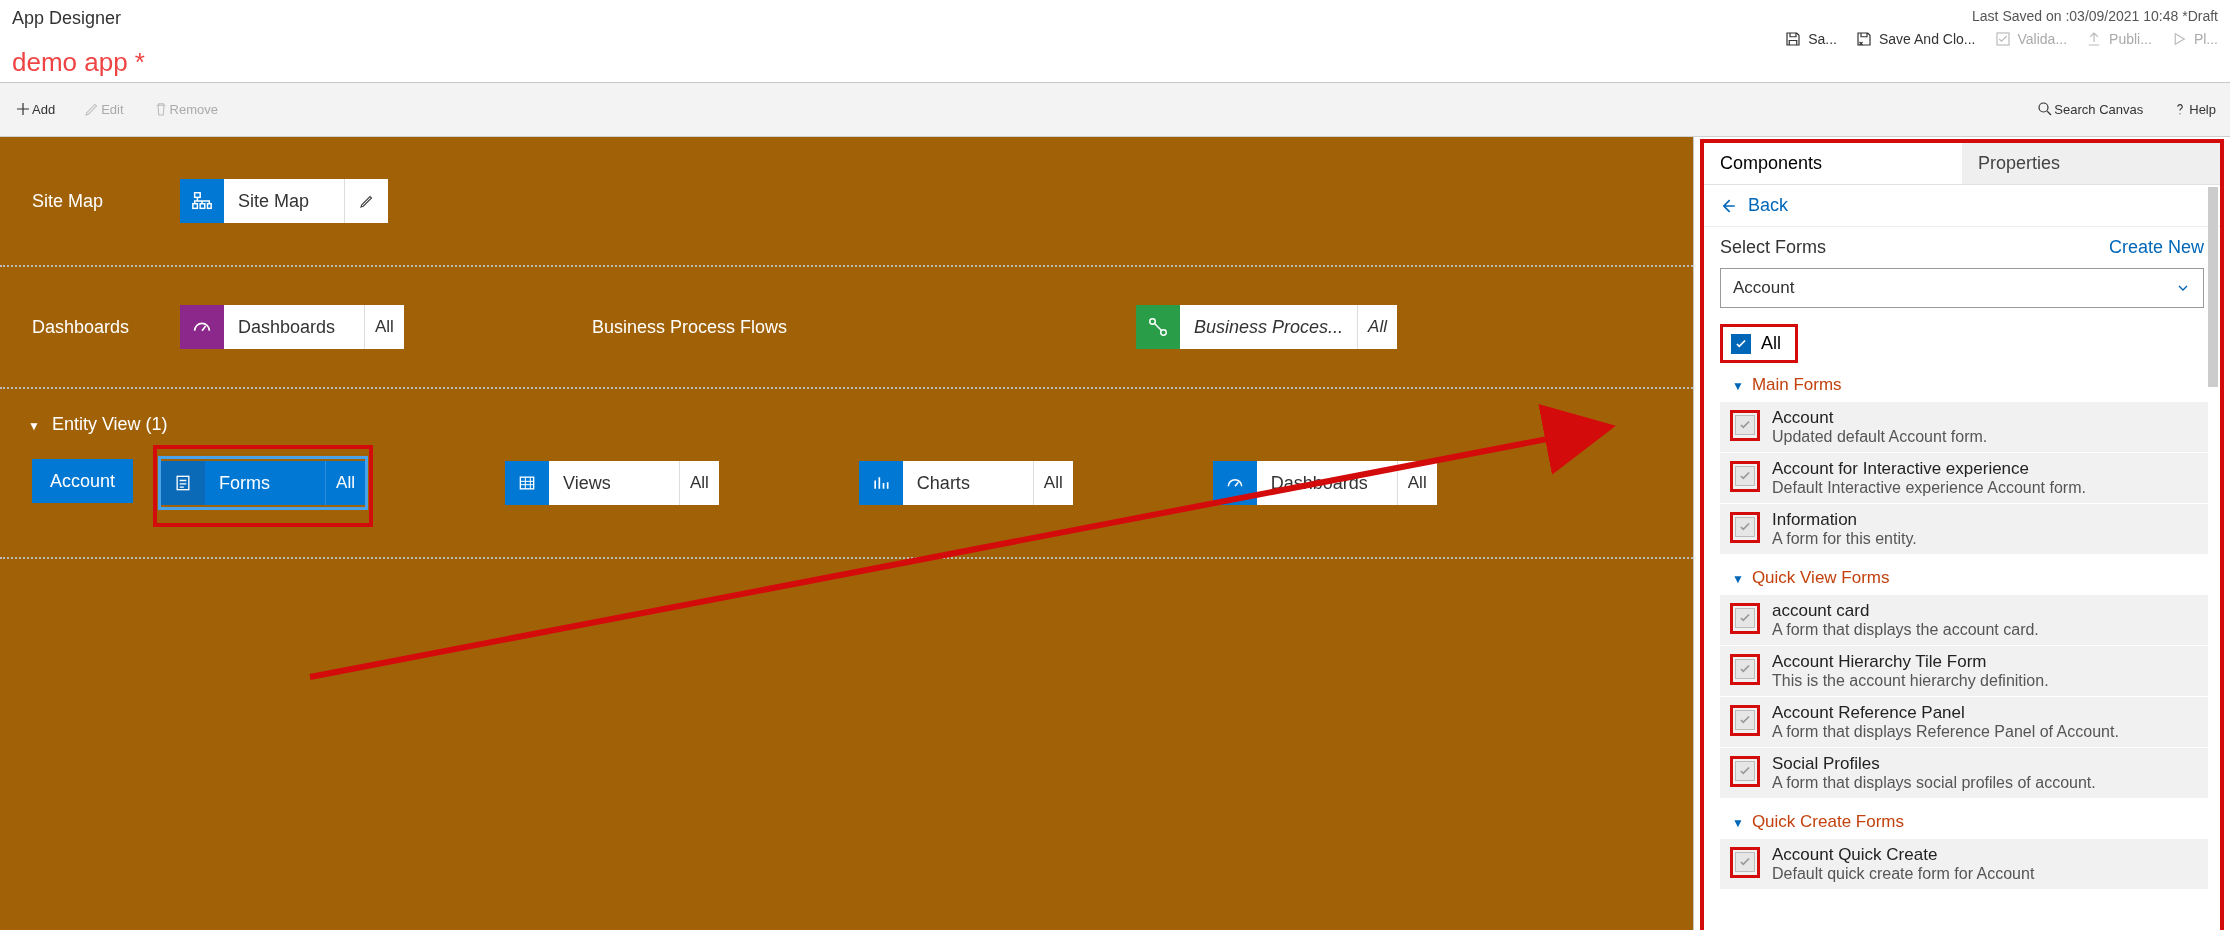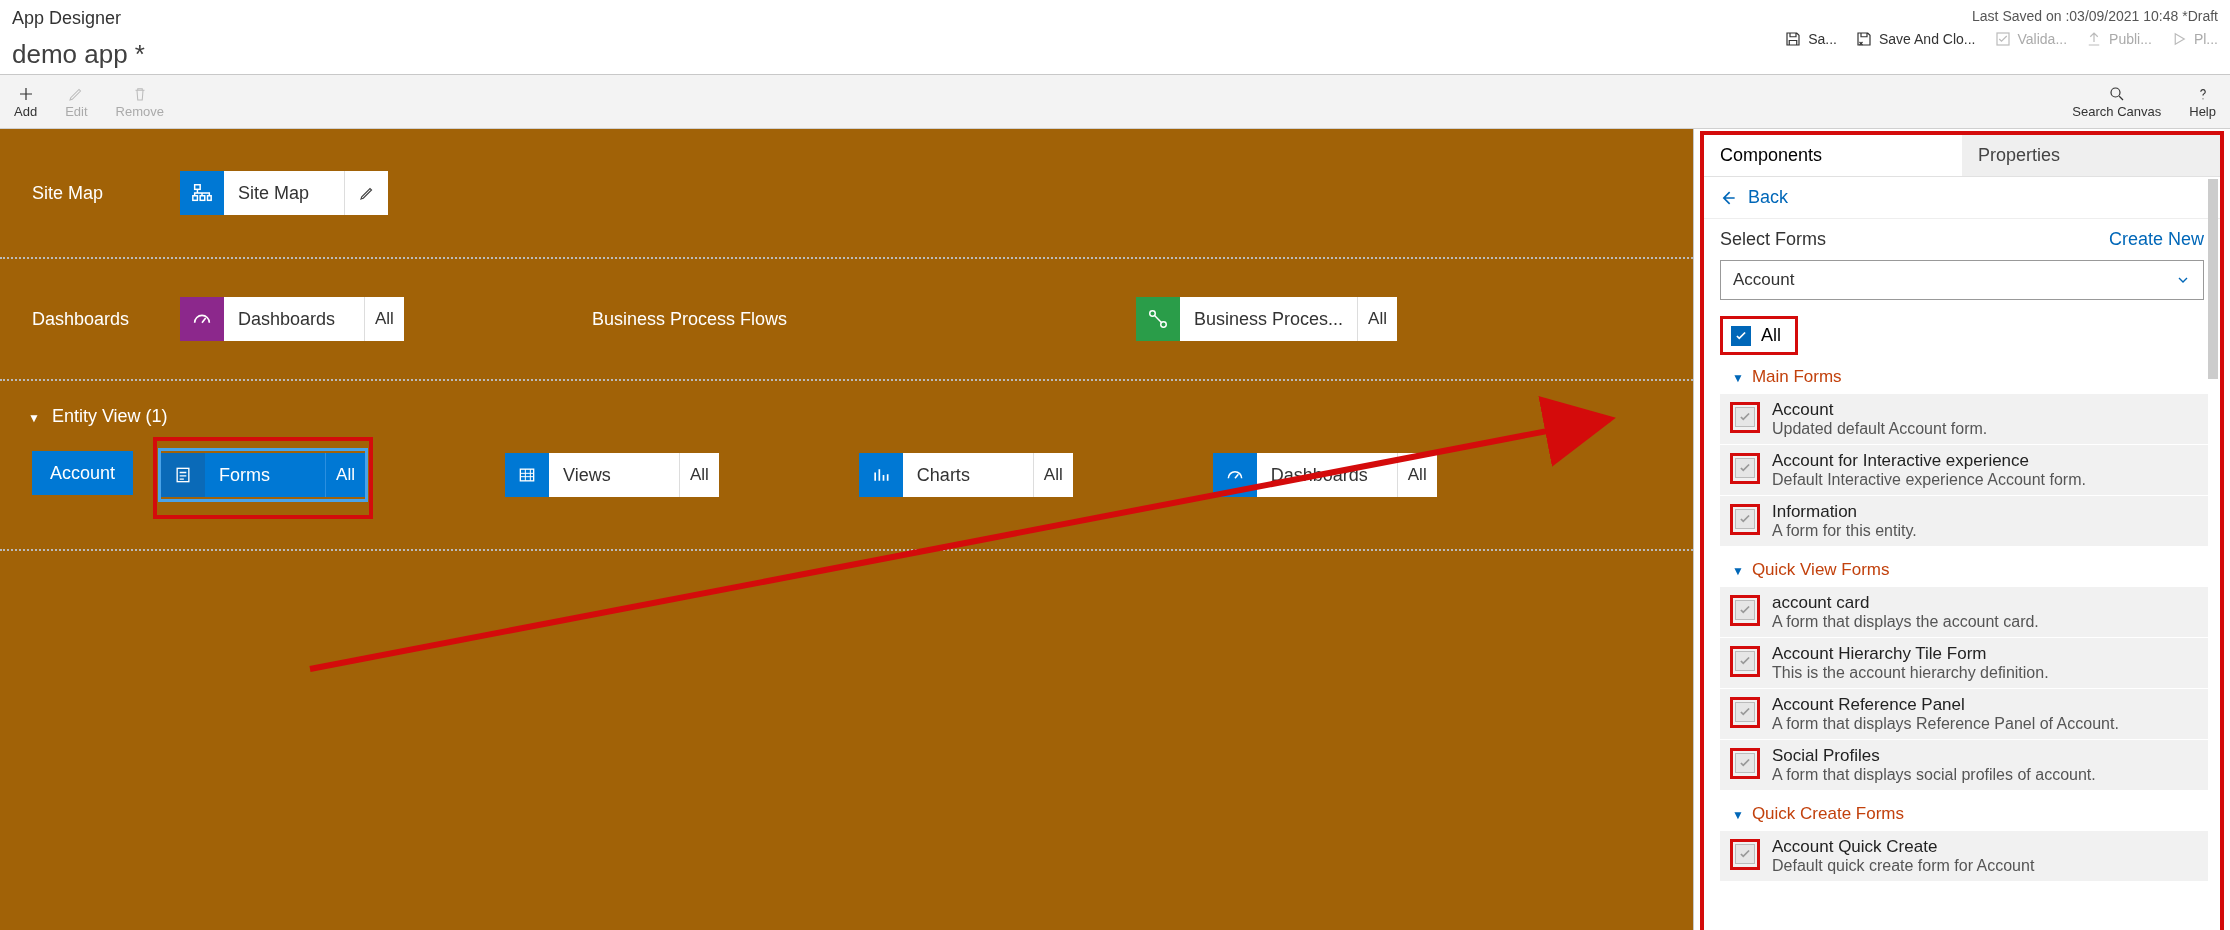--- a/index.html
+++ b/index.html
@@ -1,33 +1,33 @@
 <!DOCTYPE html>
 <html><head>
 <meta charset="utf-8">
 <style>
   * { box-sizing: border-box; margin: 0; padding: 0; font-family: "Segoe UI", Arial, sans-serif; }
   body { width: 2230px; height: 930px; background: #fff; overflow: hidden; position: relative; }
 
   
   .header { display: flex; justify-content: space-between; align-items: flex-start; padding: 8px 12px 4px 12px; border-bottom: 1px solid #c8c8c8; }
   .header-left .title-small { font-size: 18px; color: #333; }
-  .header-left .app-name { font-size: 26px; color: #404040; margin-top: 10px; }
+  .header-left .app-name { font-size: 26px; color: #ef4444; margin-top: 18px; }
   .header-right { text-align: right; font-size: 14px; color: #555; }
   .header-right .saved { margin-bottom: 6px; }
   .header-actions { display: flex; gap: 18px; justify-content: flex-end; align-items: center; }
   .header-actions .act { display: flex; gap: 6px; align-items: center; cursor: pointer; color: #333; }
   .header-actions .act.disabled { color: #aaa; cursor: default; }
   .header-actions .act svg { width: 18px; height: 18px; }
 
   
   .toolbar { display: flex; justify-content: space-between; align-items: center; background: #f3f3f3; border-bottom: 1px solid #d0d0d0; height: 54px; padding: 0 14px; }
   .toolbar-left { display: flex; gap: 28px; }
   .toolbar-right { display: flex; gap: 28px; }
-  .tool { display: flex; flex-direction: column; align-items: center; font-size: 13px; color: #333; cursor: pointer; justify-content: space-between; }
+  .tool { display: flex; flex-direction: row; align-items: center; font-size: 13px; color: #333; cursor: pointer; justify-content: space-between; }
   .tool.disabled { color: #aaa; cursor: default; }
   .tool svg { width: 18px; height: 18px; margin-bottom: 2px; }
   .tool .tlabel { line-height: 1; }
 
   
   .main { display: flex; height: calc(930px - 120px); }
   .canvas { flex: 1; background: #a16207; color: #fff; position: relative; overflow: hidden; }
   .side { width: 537px; background: #fff; border-left: 1px solid #c8c8c8; position: relative; }
 
   
@@ -46,21 +46,21 @@
   .i-blue2  { background: #0078d4; }
 
   
   .row-site { padding-left: 32px; height: 128px; display:flex; align-items:center; }
 
   
   .row-dash { padding-left: 32px; height: 120px; display:flex; align-items:center; }
   .row-dash .col { display:flex; align-items:center; }
   .row-dash .col1 { width: 560px; }
   .row-dash .col2 { width: 544px; }
-  .row-dash .col3 { flex:1; }
+  .row-dash .col3 { flex:1;font-style:italic; }
 
   
   .row-entity-head { padding-left: 28px; height: 70px; display:flex; align-items:center; gap: 12px; font-size: 18px; }
   .row-entity-tiles { padding-left: 32px; height: 98px; display:flex; align-items:flex-start; gap: 0; }
   .etile { display:flex; align-items:center; height: 44px; }
   .etile-btn { background: #0078d4; color: #fff; height: 44px; display:flex; align-items:center; padding: 0 18px; font-size: 18px; cursor:pointer; }
 
   .etile-unit { display:flex; height:48px; align-items:center; }
   .etile-unit.selected { position: relative; }
   .etile-unit.selected .tile-body { background: #0078d4; color: #fff; }

